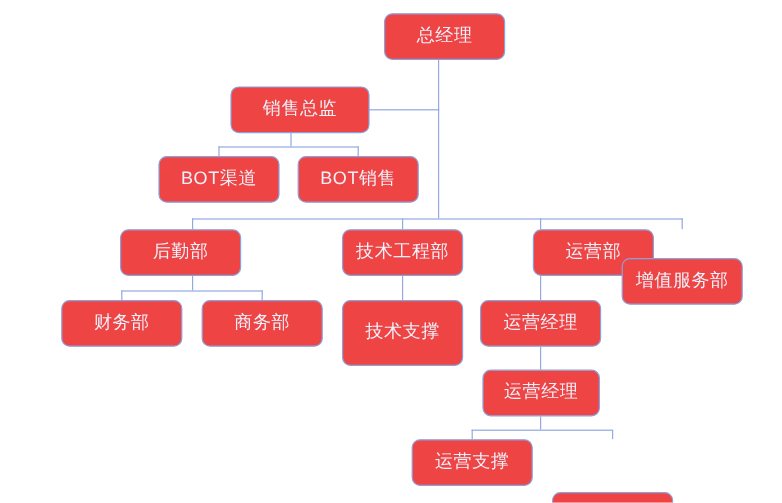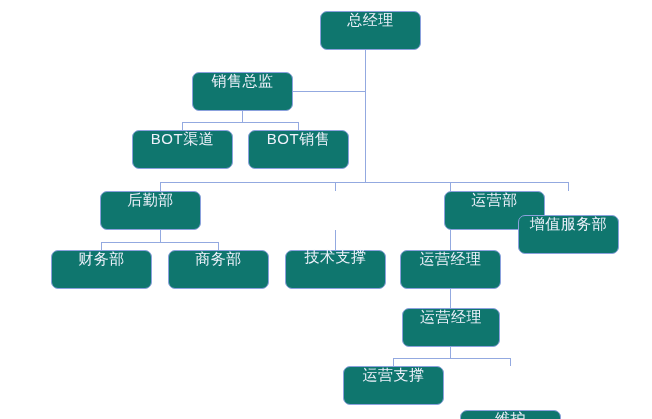--- a/index.html
+++ b/index.html
@@ -13,25 +13,26 @@
   #org-chart {
     position: relative;
     width: 652px;
     height: 419px;
     background: #ffffff;
     overflow: hidden;
   }
   .node {
     position: absolute;
     box-sizing: border-box;
-    background: #0f766e;
+    background: #ef4444;
     border: 1px solid #8ba1dd;
     border-radius: 7px;
     color: #eef1fb;
     display: flex;
+    align-items: center;
     justify-content: center;
     text-align: center;
     font-size: 15px;
     letter-spacing: 0.5px;
     line-height: 1.1;
     white-space: nowrap;
     user-select: none;
   }
   .node-label {
     display: block;
@@ -76,54 +77,57 @@
 
   <div class="conn conn-v" style="left:450px; top:347px; height:11px;"></div>
   <div class="conn conn-h" style="left:393px; top:358px; width:117px;"></div>
   <div class="conn conn-v" style="left:393px; top:358px; height:8px;"></div>
   <div class="conn conn-v" style="left:510px; top:358px; height:8px;"></div>
 
   <div class="node" style="left:320px; top:11px; width:101px; height:39px;">
     <span class="node-label">总经理</span>
   </div>
 
-  <div class="node" style="left:192px; top:72px; width:101px; height:39px;">
+  <div class="node" style="left:192px; top:72px; width:116px; height:39px;">
     <span class="node-label">销售总监</span>
   </div>
 
   <div class="node" style="left:132px; top:130px; width:101px; height:39px;">
     <span class="node-label">BOT渠道</span>
   </div>
 
   <div class="node" style="left:248px; top:130px; width:101px; height:39px;">
     <span class="node-label">BOT销售</span>
   </div>
 
   <div class="node" style="left:100px; top:191px; width:101px; height:39px;">
     <span class="node-label">后勤部</span>
   </div>
 
+  <div class="node" style="left:285px; top:191px; width:101px; height:39px;">
+    <span class="node-label">技术工程部</span>
+  </div>
 
   <div class="node" style="left:400px; top:191px; width:101px; height:39px;margin-left:44px;">
     <span class="node-label">运营部</span>
   </div>
 
   <div class="node" style="left:518px; top:191px; width:101px; height:39px;margin-top:24px;">
     <span class="node-label">增值服务部</span>
   </div>
 
   <div class="node" style="left:51px; top:250px; width:101px; height:39px;">
     <span class="node-label">财务部</span>
   </div>
 
   <div class="node" style="left:168px; top:250px; width:101px; height:39px;">
     <span class="node-label">商务部</span>
   </div>
 
-  <div class="node" style="left:285px; top:250px; width:101px; height:39px;font-family:Liberation Mono, monospace;">
+  <div class="node" style="left:285px; top:250px; width:101px; height:55px;">
     <span class="node-label">技术支撑</span>
   </div>
 
   <div class="node" style="left:400px; top:250px; width:101px; height:39px;">
     <span class="node-label">运营经理</span>
   </div>
 
   <div class="node" style="left:402px; top:308px; width:98px; height:39px;">
     <span class="node-label">运营经理</span>
   </div>

